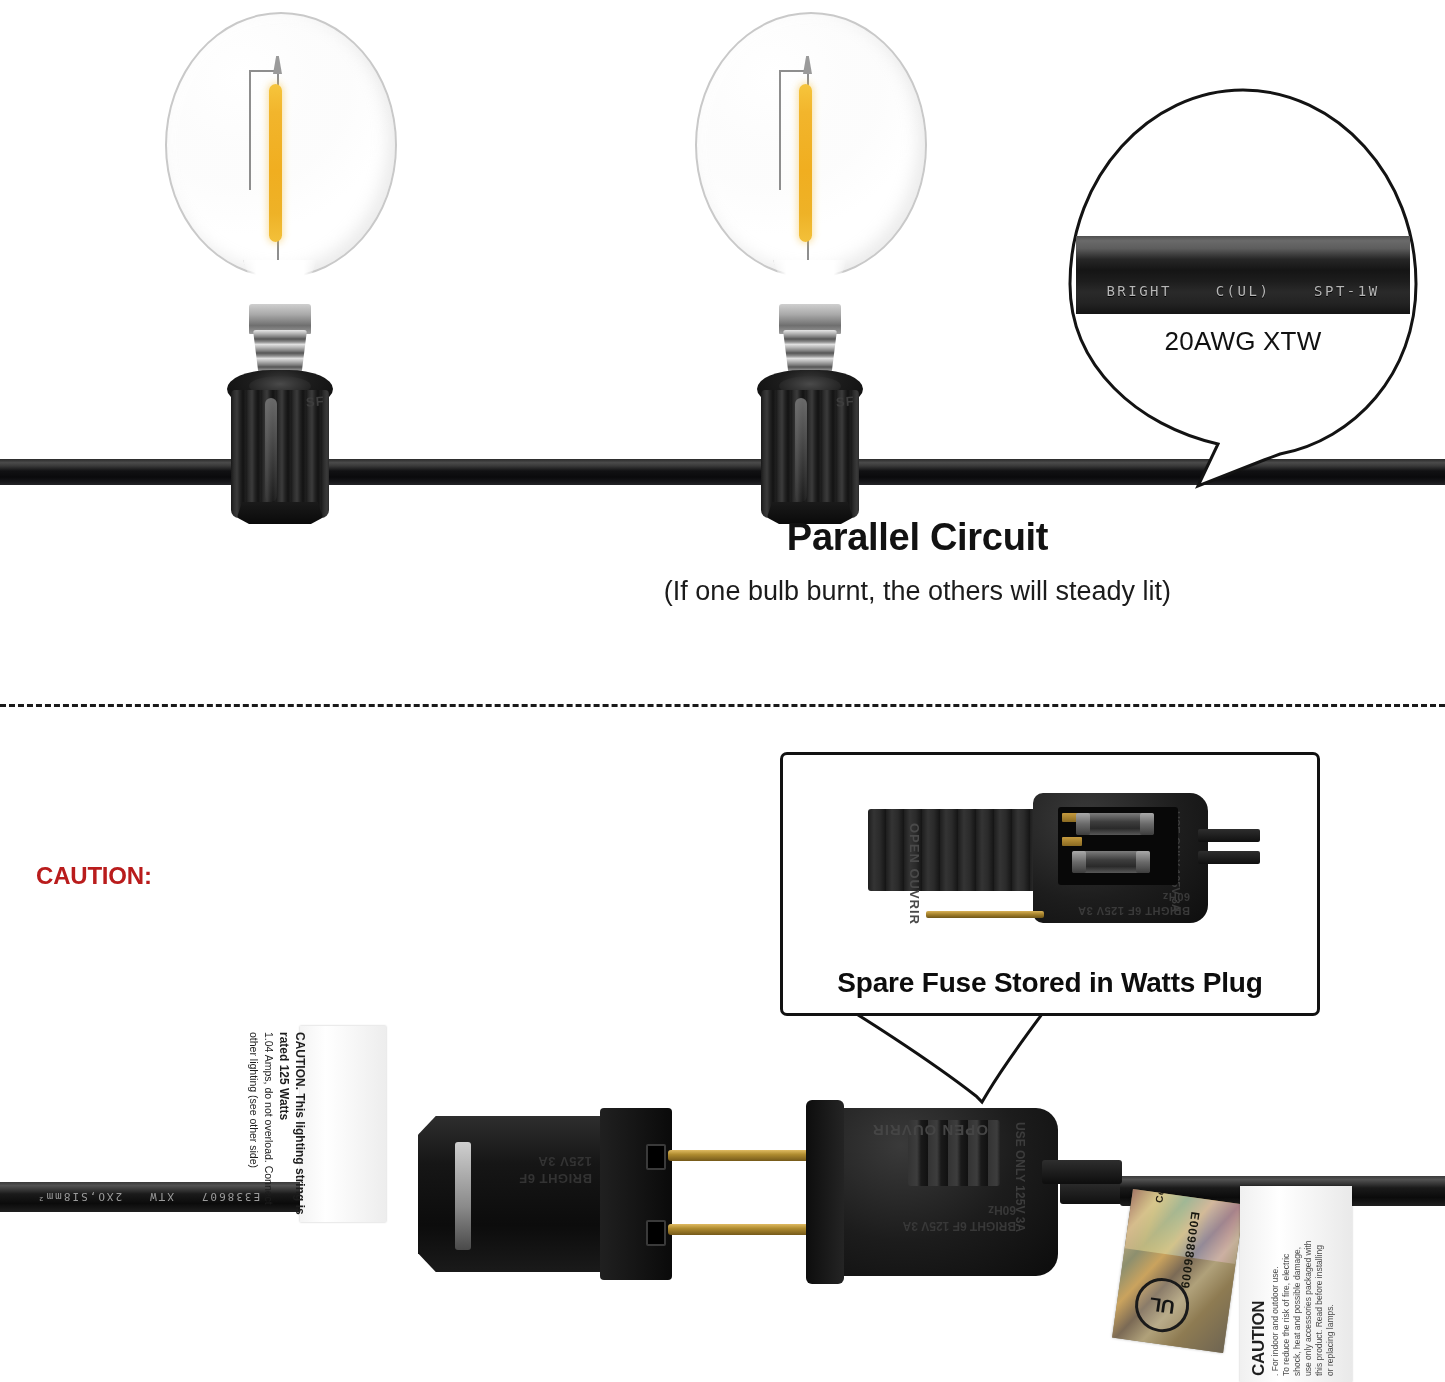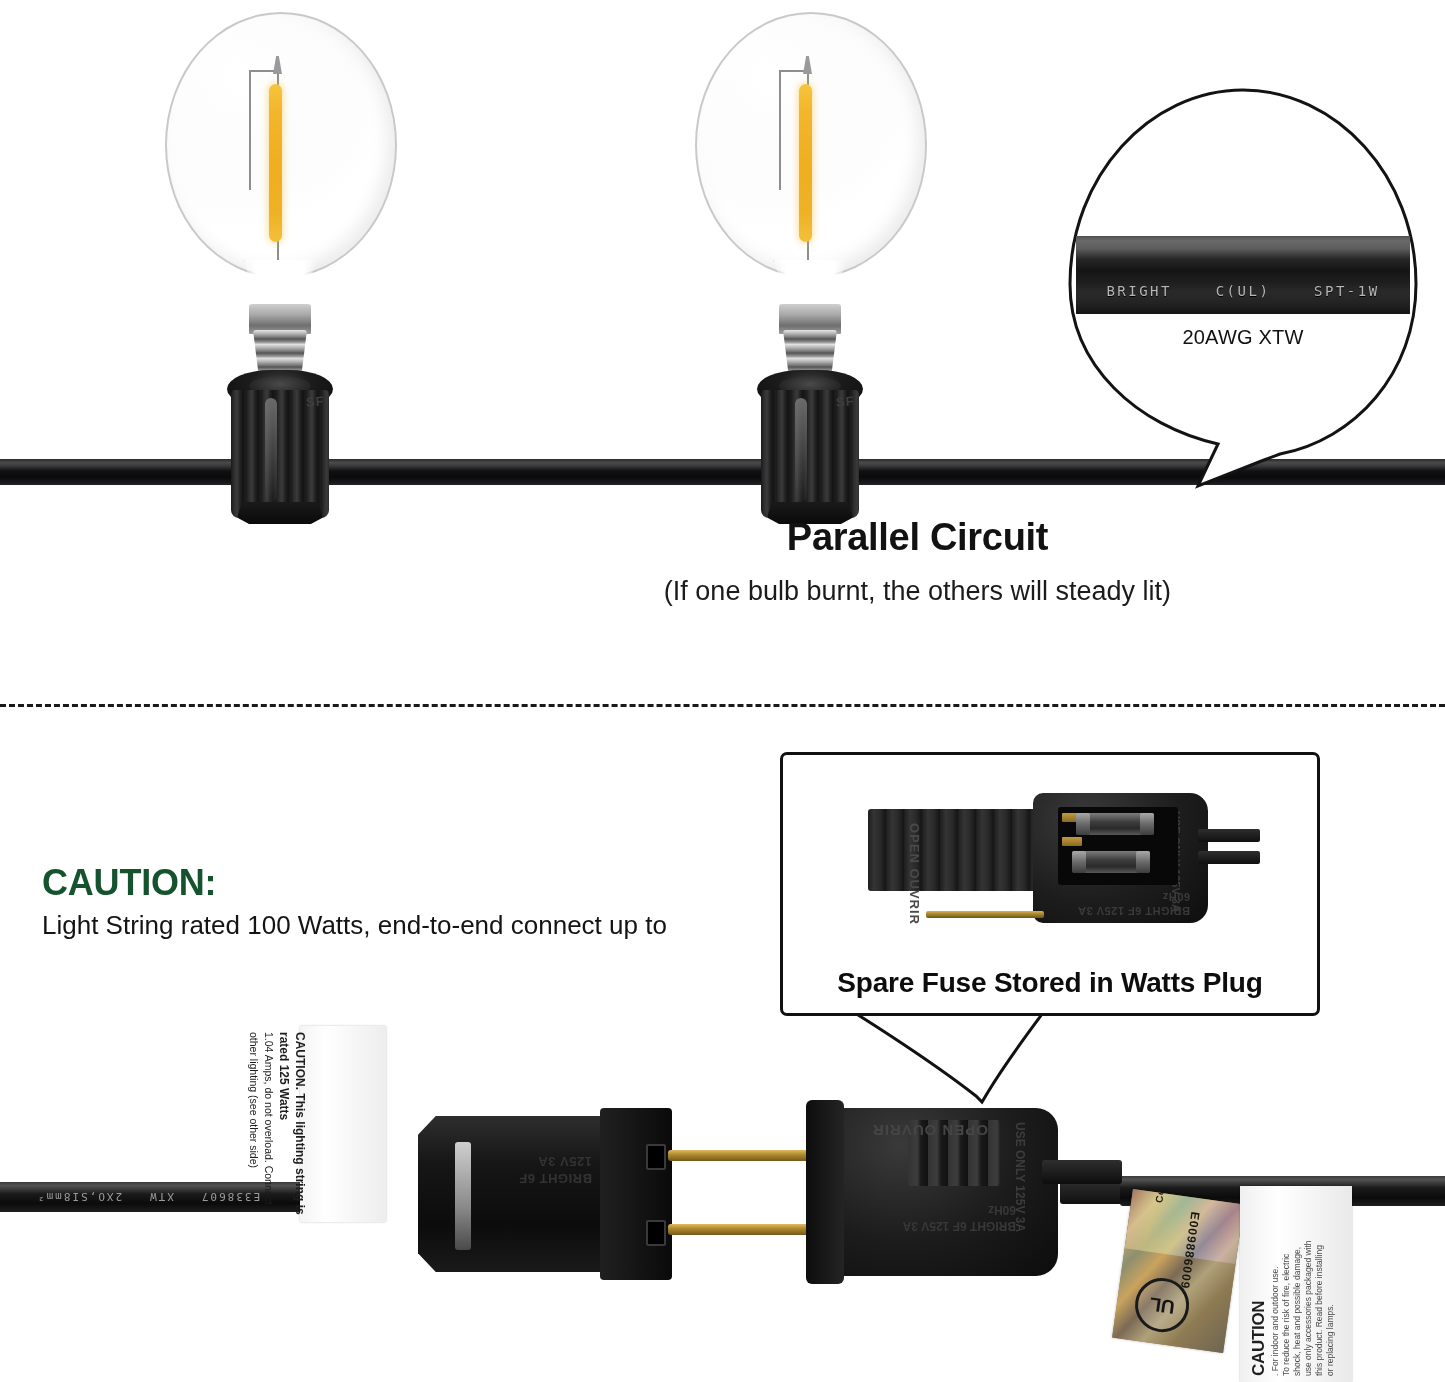--- a/index.html
+++ b/index.html
@@ -164,21 +164,21 @@
     font-family:"DejaVu Sans Mono", monospace;
     font-size:14px;
     color:#b6b6b6;
     letter-spacing:2.5px;
     white-space:pre;
     text-shadow:0 1px 0 #000;
   }
   .callout-label{
     position:absolute;left:0;right:0;top:238px;
     text-align:center;
-    font-size:20px;
+    font-size:26px;
     font-weight:500;
     color:#111;
     letter-spacing:0.2px;
   }
 
   
   .h-parallel{
     position:absolute;left:0;top:516px;width:1445px;
     text-align:center;
     font-size:38px;font-weight:bold;color:#121212;
@@ -193,22 +193,22 @@
   .right-group{ transform:translateX(195px); }
 
   
   .divider{
     position:absolute;left:0;top:704px;width:1445px;height:0;
     border-top:3px dashed #1a1a1a;
   }
 
   
   .caution-title{
-    position:absolute;left:42px;top:862px;
-    font-size:36px;font-weight:bold;color:#14532d;letter-spacing:-0.2px;
+    position:absolute;left:36px;top:862px;
+    font-size:24px;font-weight:bold;color:#b91c1c;letter-spacing:-0.2px;
   }
   .caution-body{
     position:absolute;left:42px;top:906px;width:680px;
     font-size:26px;line-height:1.52;color:#141414;
   }
 
   
   .inset{
     position:absolute;left:780px;top:752px;width:534px;height:258px;
     border:3px solid #111;
@@ -536,21 +536,20 @@
     <div class="callout-label nosel">20AWG XTW</div>
   </div>
 
   <div class="h-parallel right-group nosel">Parallel Circuit</div>
   <div class="h-parallel-sub right-group nosel">(If one bulb burnt, the others will steady lit)</div>
 
   <div class="divider"></div>
 
   <div class="caution-title nosel">CAUTION:</div>
   <div class="caution-body nosel">
-    <div>Light String rated 100 Watts, end-to-end connect up to</div>
   </div>
 
   <svg class="inset-pointer" width="300" height="130" viewBox="0 0 300 130" aria-hidden="true">
     <path d="M60 2 C 95 22, 170 70, 216 106 L 222 112 L 228 102 C 252 62, 286 20, 298 2" fill="#ffffff" stroke="#111" stroke-width="3"></path>
   </svg>
 
   <div class="inset">
 
     <div class="oplug">
       <div class="oplug-door">

